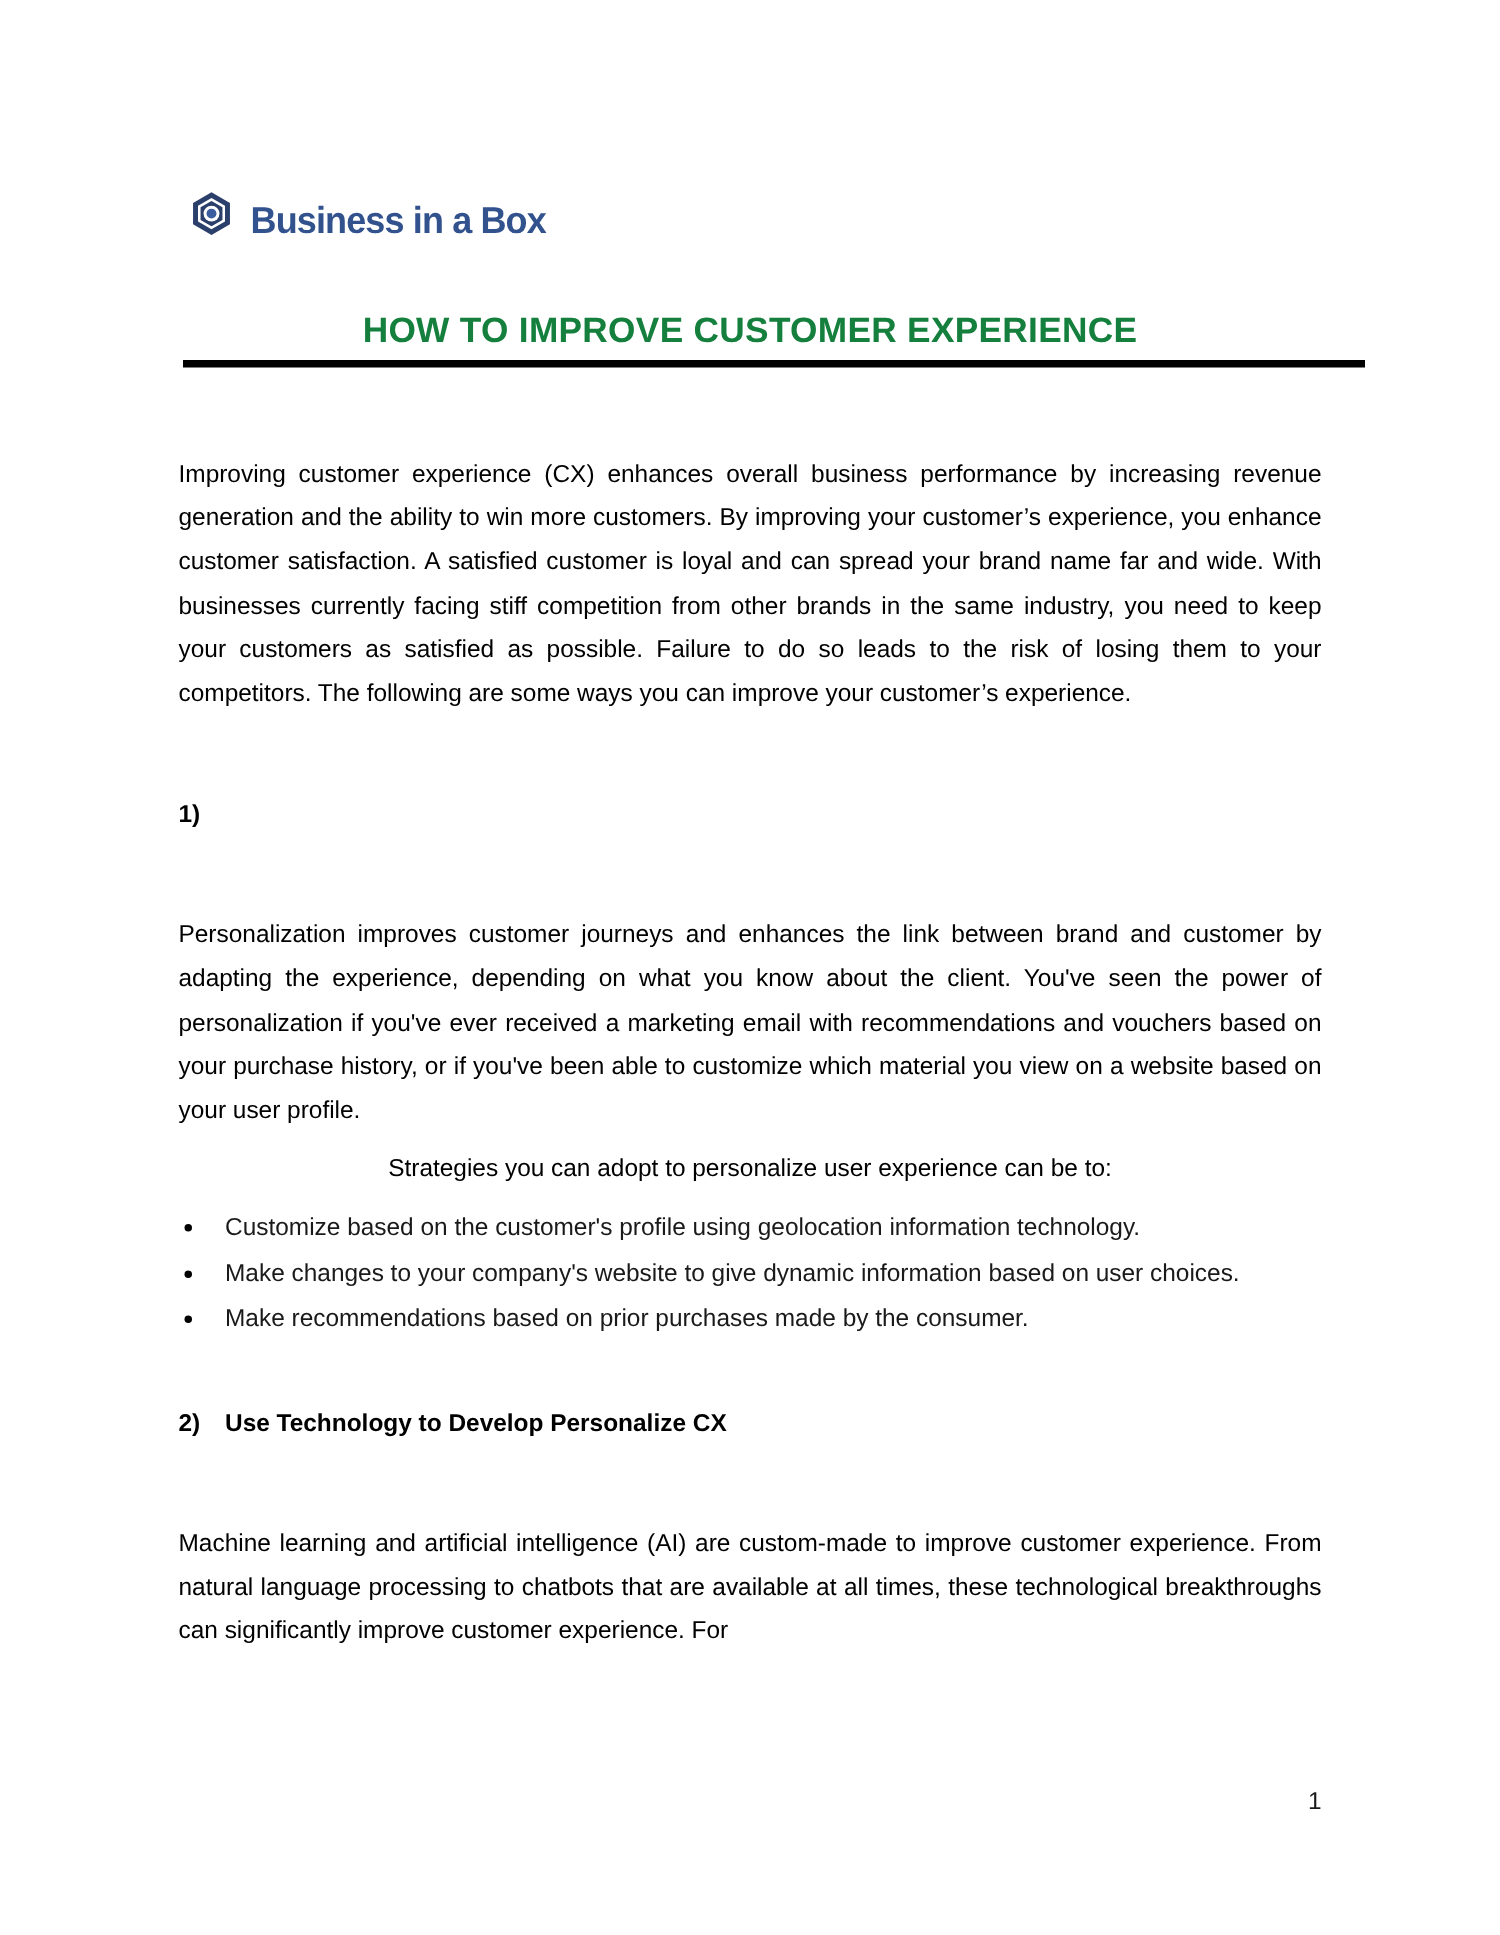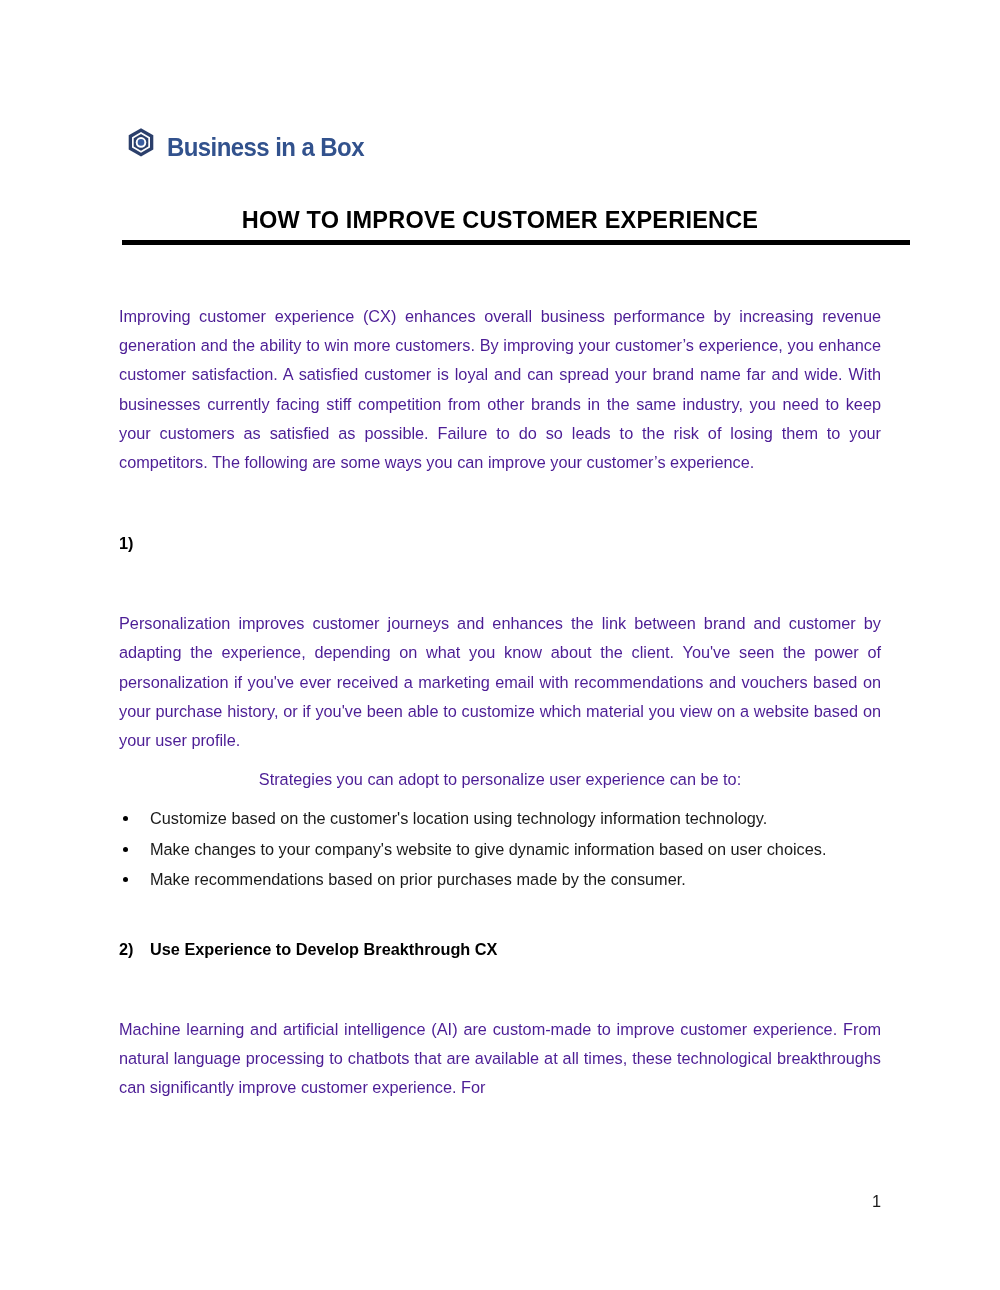--- a/index.html
+++ b/index.html
@@ -55,21 +55,21 @@
   
   .doc-title {
     position: absolute;
     left: 0;
     top: 207px;
     width: 1000px;
     text-align: center;
     font-size: 23.5px;
     font-weight: bold;
     letter-spacing: 0.2px;
-    color: #000000;
+    color: #15803d;
   }
   .title-rule {
     position: absolute;
     left: 122px;
     top: 240px;
     width: 788px;
     height: 5px;
     background: #000000;
   }
 
@@ -80,21 +80,21 @@
     top: 302px;
     width: 762px;
   }
 
   p.body-para {
     margin: 0;
     font-size: 16.3px;
     line-height: 29.2px;
     text-align: justify;
     text-justify: inter-word;
-    color: #4c1d95;
+    color: #000000;
   }
   p.body-para.tight {
     text-align: center;
   }
 
   .spacer-lg { height: 54px; }
   .spacer-md { height: 42px; }
   .spacer-xs { height: 10px; }
 
   h2.section-heading {
@@ -183,37 +183,37 @@
 
     <div class="spacer-xs"></div>
 
     <p class="body-para tight">Strategies you can adopt to personalize user experience can be to:</p>
 
     <div class="spacer-xs"></div>
 
     <ul class="bullets">
       <li>
         <span class="bullet-dot"></span>
-        <span>Customize based on the customer's location using technology information technology.</span>
+        <span>Customize based on the customer's profile using geolocation information technology.</span>
       </li>
       <li>
         <span class="bullet-dot"></span>
         <span>Make changes to your company's website to give dynamic information based on user choices.</span>
       </li>
       <li>
         <span class="bullet-dot"></span>
         <span>Make recommendations based on prior purchases made by the consumer.</span>
       </li>
     </ul>
 
     <div class="spacer-md"></div>
 
     <h2 class="section-heading">
       <span class="num">2)</span>
-      <span>Use Experience to Develop Breakthrough CX</span>
+      <span>Use Technology to Develop Personalize CX</span>
     </h2>
 
     <div class="spacer-lg"></div>
 
     <p class="body-para">Machine learning and artificial intelligence (AI) are custom-made to improve customer experience. From natural language processing to chatbots that are available at all times, these technological breakthroughs can significantly improve customer experience. For</p>
 
   </div>
 
   <div class="page-number">1</div>
 

